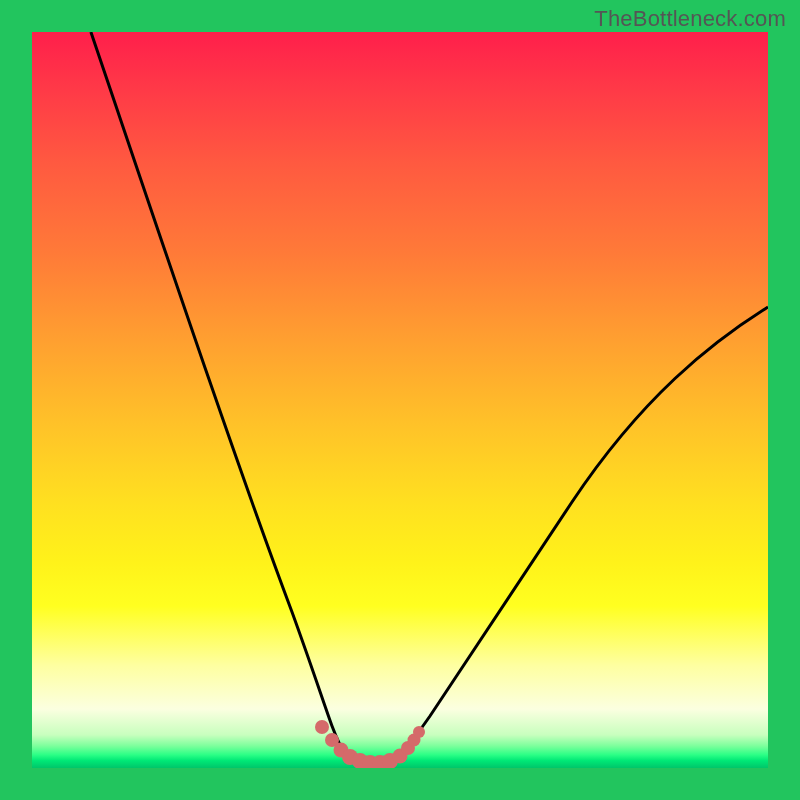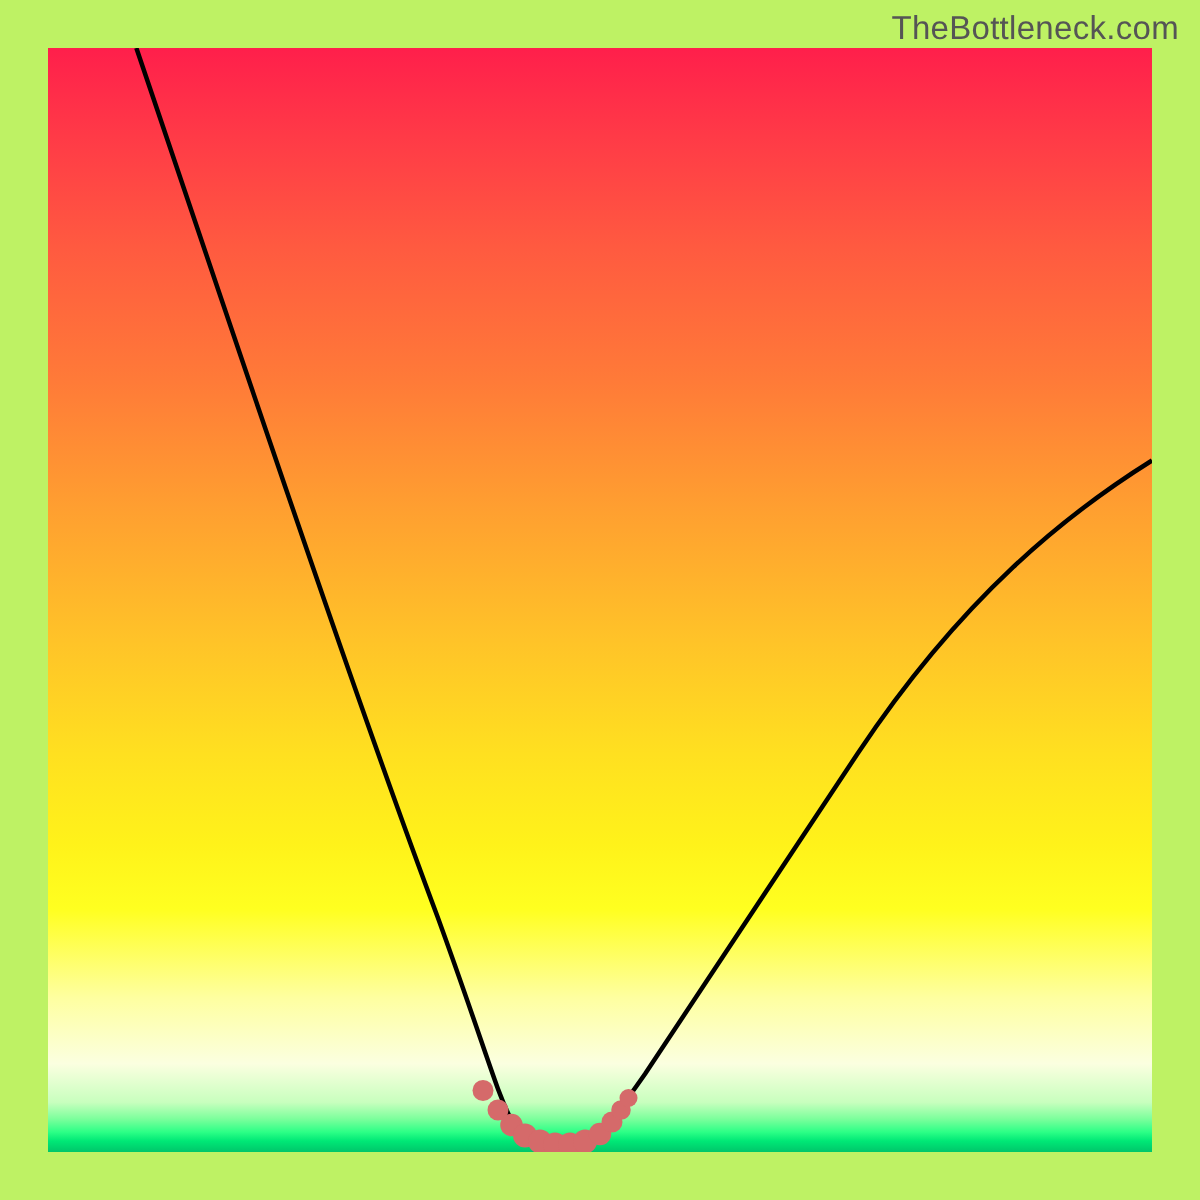--- a/index.html
+++ b/index.html
@@ -1,20 +1,20 @@
 <!DOCTYPE html>
 <html><head>
 <meta charset="utf-8">
 <style>
   * { margin: 0; padding: 0; box-sizing: border-box; }
   html, body { width: 800px; height: 800px; overflow: hidden; background: #000; }
   .frame {
     width: 800px;
     height: 800px;
-    background: #bef264;
+    background: #22c55e;
     position: relative;
   }
   .watermark {
     position: absolute;
     top: 6px;
     right: 14px;
     font-family: Arial, Helvetica, sans-serif;
     font-size: 22px;
     font-weight: 500;
     color: #555;

